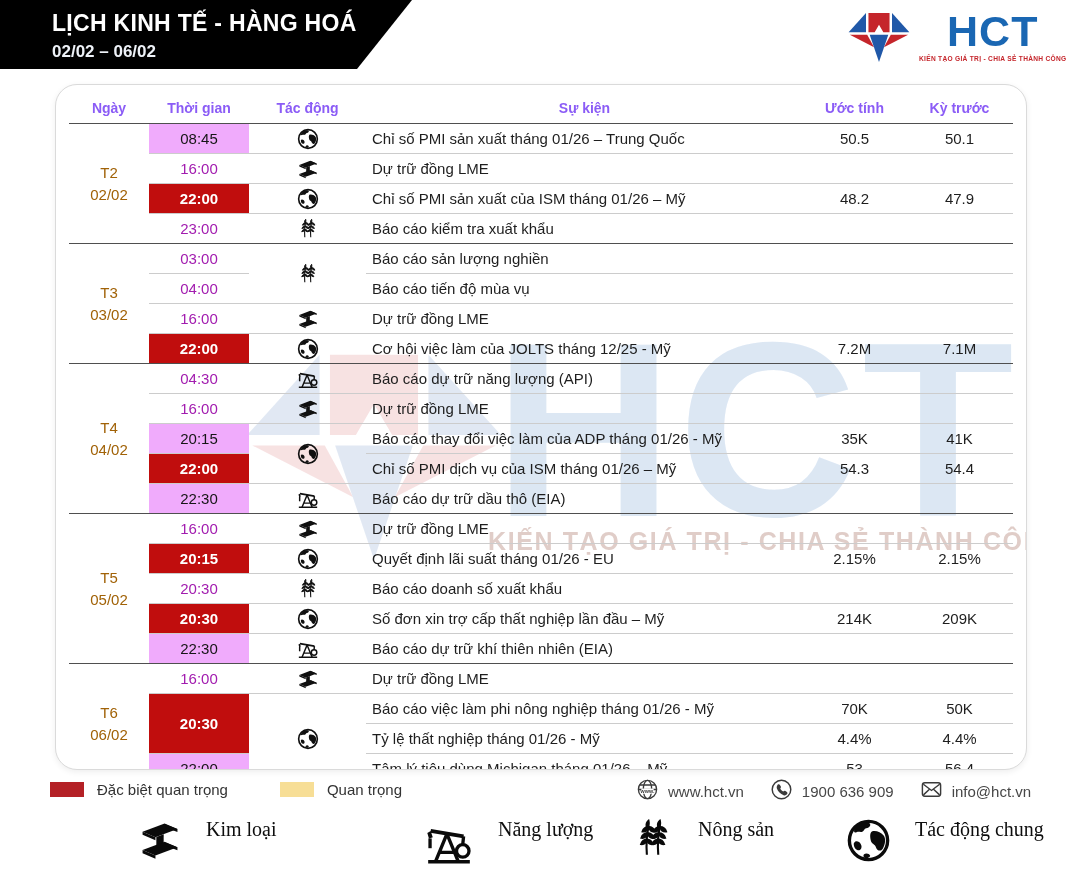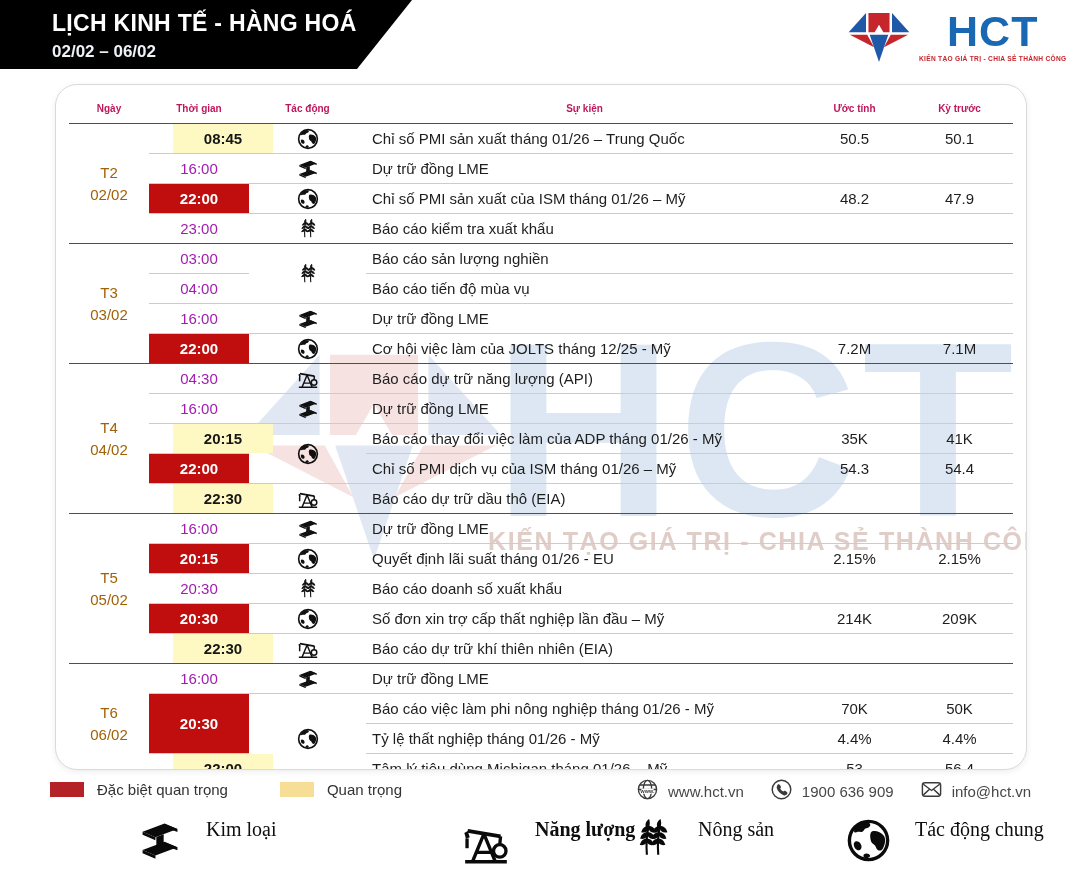--- a/index.html
+++ b/index.html
@@ -30,30 +30,30 @@
     box-shadow:0 2px 6px rgba(0,0,0,.07);overflow:hidden;
   }
   .watermark{position:absolute;z-index:1;pointer-events:none;}
   .wm-diamond{left:172px;top:262px;width:292px;opacity:.13;}
   .wm-diamond svg{width:292px;height:228px;}
   .wm-text{left:438px;top:242px;font-size:248px;line-height:206px;font-weight:800;
     color:#d6e3f2;opacity:.85;letter-spacing:5px;}
   .wm-tag{left:432px;top:442px;font-size:25px;font-weight:bold;letter-spacing:1.6px;
     color:rgba(193,156,145,.5);white-space:nowrap;}
   table{position:relative;z-index:2;border-collapse:collapse;width:944px;margin:8px 13px 0;}
-  th{height:30px;padding:0;color:#be185d;font-size:10px;font-weight:bold;}
+  th{height:30px;padding:0;color:#8b5cf6;font-size:14px;font-weight:bold;}
   tbody{border-top:1.5px solid #4f4f4f;}
   tbody:last-of-type{border-bottom:1.5px solid #4f4f4f;}
   tbody tr:not(:first-child) td{border-top:1px solid #cccccc;}
   td{height:29px;padding:0;font-size:15px;color:#1e1e1e;vertical-align:middle;}
   .day-cell{text-align:center;line-height:1.45;color:#a16207;}
   .time-cell{padding:0;}
   .chip{display:flex;align-items:center;justify-content:center;width:100%;font-size:15px;}
   .lvl-high{background:#c00d0d;color:#ffffff;font-weight:bold;}
-  .lvl-medium{background:#fef9c3;color:#161616;font-weight:bold;margin-left:24px;}
+  .lvl-medium{background:#f0abfc;color:#161616;font-weight:normal;}
   .lvl-none{color:#a21caf;}
   .icon-cell{text-align:center;}
   .tbl-icon svg{width:22px;height:22px;vertical-align:middle;color:#101010;}
   .event-cell{text-align:left;padding-left:6px;}
   .val-cell{text-align:center;}
   
   .legend{position:absolute;left:50px;top:781px;display:flex;align-items:center;font-size:15px;color:#333;}
   .legend .item{display:flex;align-items:center;}
   .legend .item+.item{margin-left:52px;}
   .swatch{width:34px;height:15px;margin-right:13px;display:inline-block;}
@@ -61,21 +61,21 @@
   .swatch.medium{background:#f7de96;}
   .contact{position:absolute;left:636px;top:778px;display:flex;align-items:flex-end;gap:26px;font-size:15px;color:#474747;}
   .c-item{display:flex;align-items:center;gap:9px;}
   .c-item svg{width:23px;height:23px;color:#3a3a3a;}
   
   .icon-legend{position:absolute;left:0;top:818px;width:1082px;height:62px;}
   .il-item{position:absolute;top:0;height:60px;display:flex;gap:24px;
     font-family:"Liberation Serif",serif;font-size:20px;color:#0e0e0e;}
   .il-item svg{color:#0a0a0a;}
   #il-metal{left:138px;}  #il-metal svg{width:44px;height:44px;}
-  #il-pump{left:461px;font-weight:bold;}   #il-pump svg{width:50px;height:50px;}
+  #il-pump{left:424px;}   #il-pump svg{width:50px;height:50px;}
   #il-wheat{left:632px;}  #il-wheat svg{width:42px;height:42px;}
   #il-globe{left:846px;}  #il-globe svg{width:45px;height:45px;}
 </style>
 </head>
 <body>
 
 <div class="banner">
   <div class="title">LỊCH KINH TẾ - HÀNG HOÁ</div>
   <div class="sub">02/02 – 06/02</div>
 </div>

